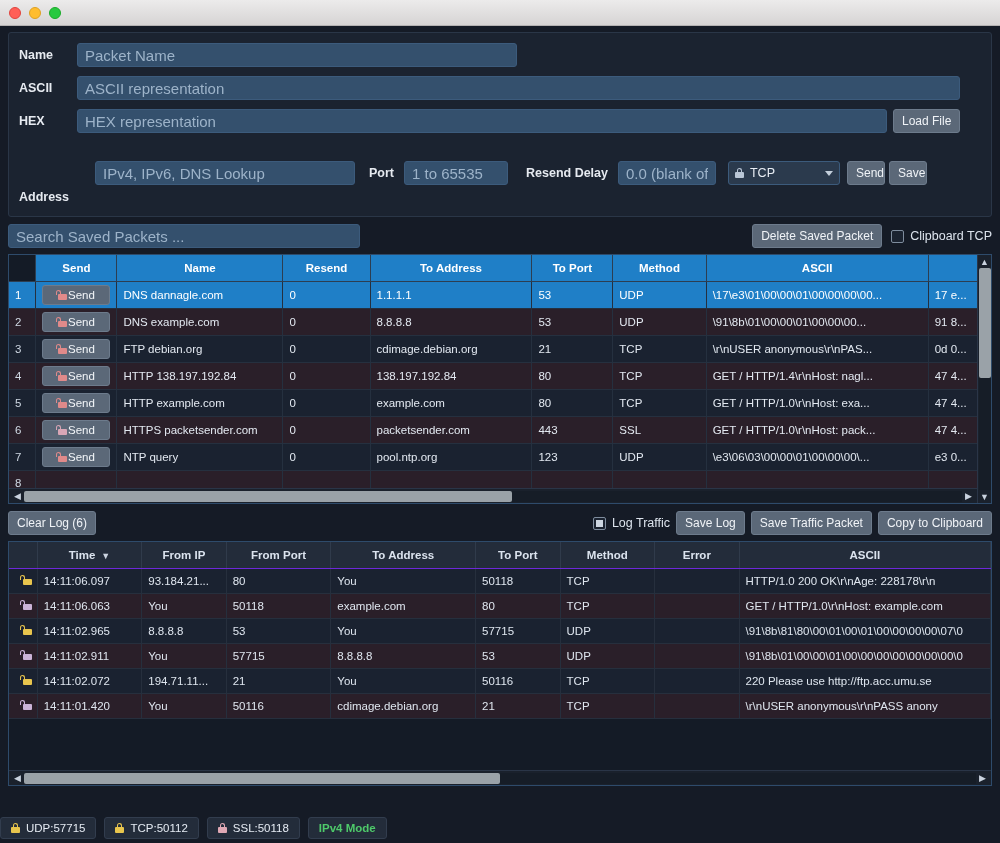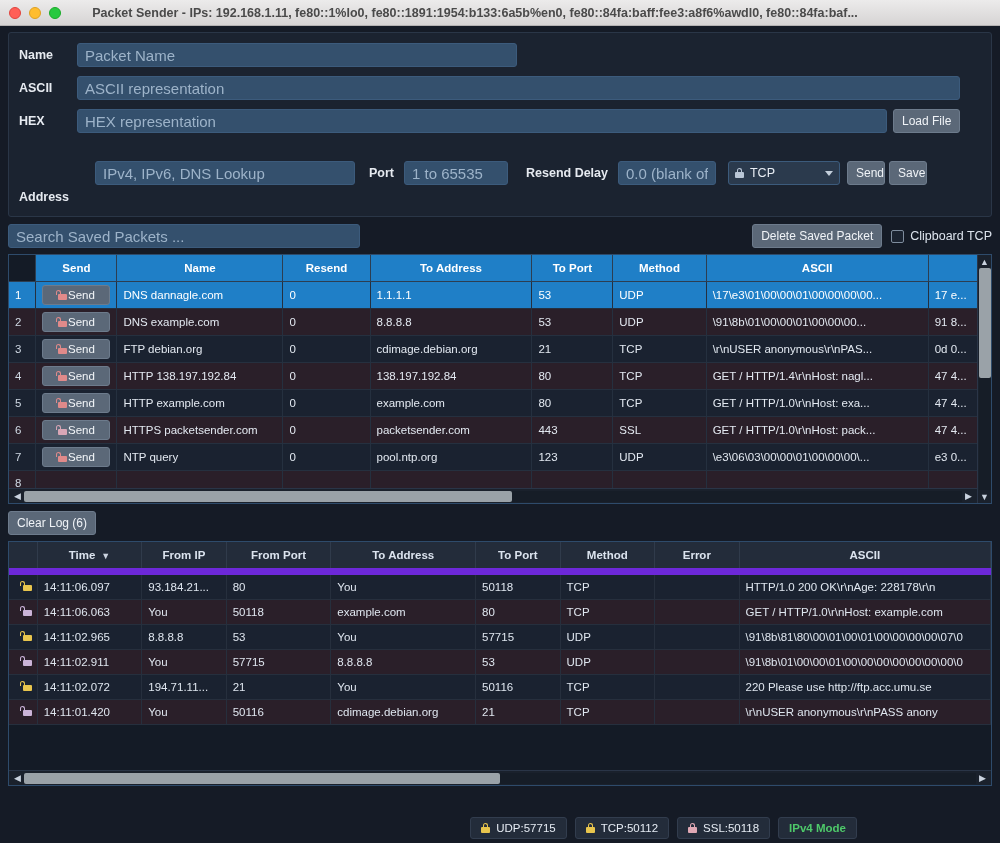--- a/index.html
+++ b/index.html
@@ -166,21 +166,21 @@
     padding: 3px 10px 3px 6px;
     display: inline-flex; align-items: center; gap: 5px;
     cursor: pointer;
     width: 68px;
     justify-content: center;
   }
   
   #log-table th {
     background: #232c3a; color: #dbe3ee;
     border-right: 1px solid #303b4b;
-    border-bottom: 7px solid #6d28d9;
+    border-bottom: 1px solid #6d28d9;
   }
   #log-table td {
     color: #dfe6ef;
     border-right: 1px solid #262f3d;
     border-bottom: 1px solid #262f3d;
   }
   #log-table tr.odd td { background: #1a2230; }
   #log-table tr.even td { background: #2a1f29; }
   #log-table td.iconcell { text-align: center; padding: 4px 2px; }
   #log-table th.iconcell-h { background: #232c3a; }
@@ -220,21 +220,21 @@
   #log-toolbar {
     display: flex; align-items: center;
     margin: 7px 0 6px 0;
   }
   #log-toolbar-right { margin-left: auto; display: flex; align-items: center; gap: 6px; }
   
   #statusbar {
     position: absolute; left: 0; bottom: 0;
     width: 869px; height: 30px;
     background: #151b26;
-    display: flex; align-items: center; justify-content: flex-end;
+    display: flex; align-items: center; justify-content: flex-start;
     padding-right: 12px; gap: 8px;
   }
   .status-pill {
     background: #232c3a;
     border: 1px solid #323d4e;
     border-radius: 3px;
     color: #e5ebf3;
     font-size: 11.5px;
     padding: 4px 10px;
     display: flex; align-items: center; gap: 6px;
@@ -254,21 +254,20 @@
 </style>
 </head>
 <body>
 
 <div id="titlebar">
   <div class="traffic">
     <span class="dot red"></span>
     <span class="dot yellow"></span>
     <span class="dot green"></span>
   </div>
-  <div id="title-text">Packet Sender - IPs: 192.168.1.11, fe80::1%lo0, fe80::1891:1954:b133:6a5b%en0, fe80::84fa:baff:fee3:a8f6%awdl0, fe80::84fa:baf...</div>
 </div>
 
 <div id="app">
 
   <div class="panel" id="form-panel">
 
     <div class="form-row">
       <span class="flabel" style="width:48px;">Name</span>
       <input class="fld" style="width: 440px;" placeholder="Packet Name">
     </div>
@@ -485,20 +484,29 @@
       <span class="hs-arrow">◀</span>
       <div class="hs-track">
         <div class="hs-thumb" style="left:0;width:52%;"></div>
       </div>
       <span class="hs-arrow">▶</span>
     </div>
   </div>
 
   <div id="log-toolbar">
     <button class="btn">Clear Log (6)</button>
+    <div id="log-toolbar-right">
+      <label class="chk-wrap">
+        <span class="chkbox checked"></span>
+        <span>Log Traffic</span>
+      </label>
+      <button class="btn">Save Log</button>
+      <button class="btn">Save Traffic Packet</button>
+      <button class="btn">Copy to Clipboard</button>
+    </div>
   </div>
 
   <div class="tbl-wrap" id="log-wrap" style="height:245px;">
     <table id="log-table">
       <colgroup>
         <col style="width:28px">
           <col style="width:104px">
           <col style="width:84px">
           <col style="width:104px">
         <col style="width:144px">

